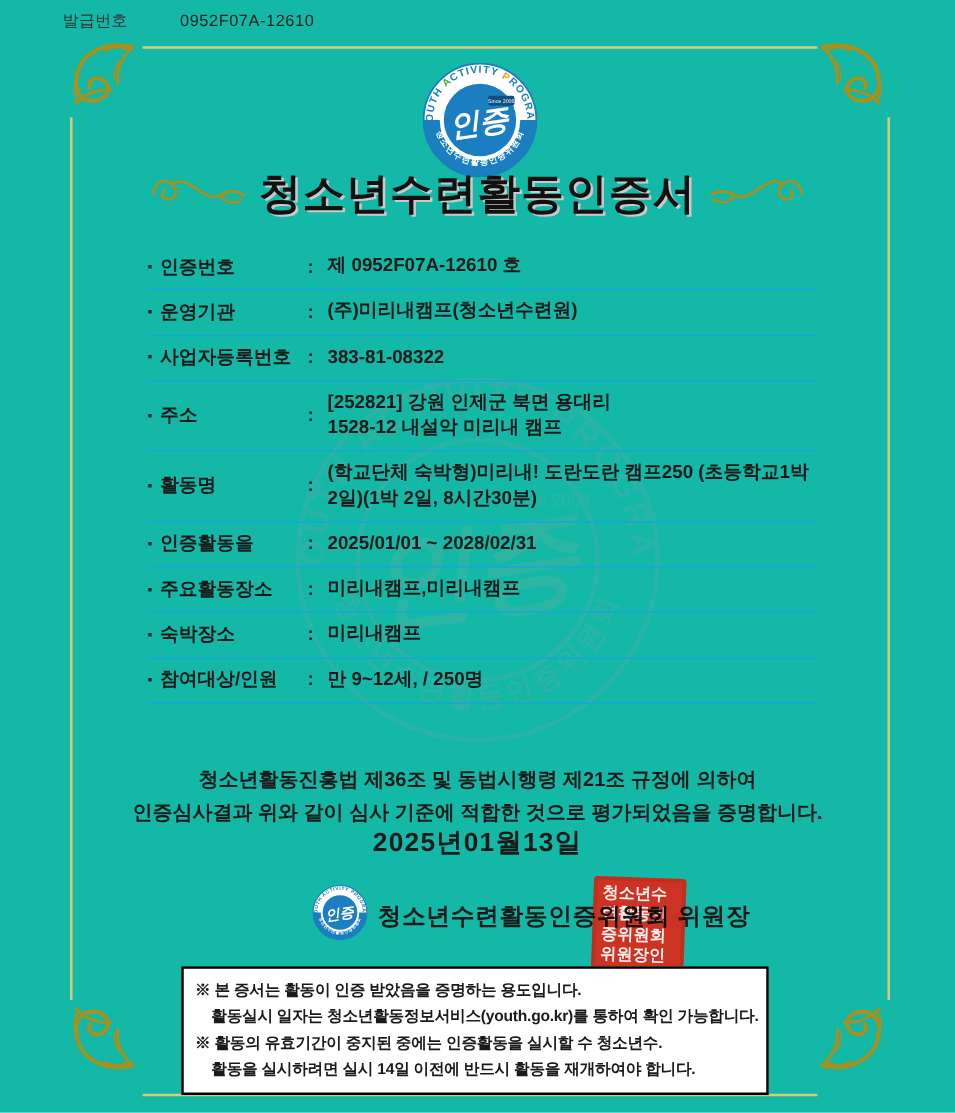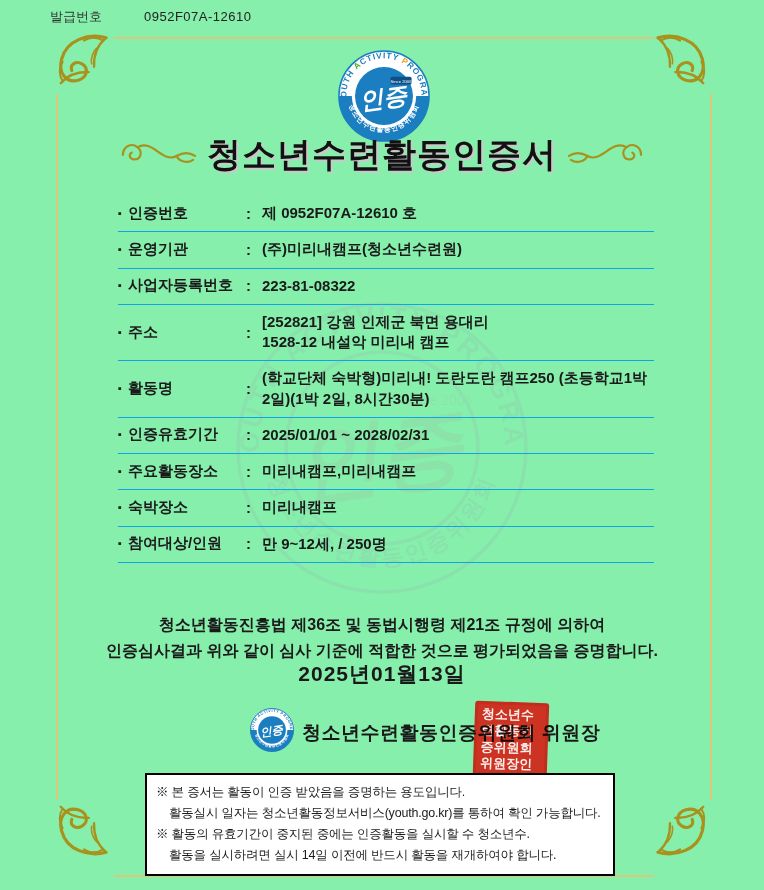--- a/index.html
+++ b/index.html
@@ -1,17 +1,17 @@
 <!DOCTYPE html>
 <html><head>
 <meta charset="utf-8">
 <style>
   * { margin:0; padding:0; box-sizing:border-box; }
   body { background:#ffffff; font-family:"Liberation Sans", sans-serif; }
-  .page { position:relative; width:764px; height:890px; background:#86efac; overflow:hidden; color:#1a1a1a; }
+  .page { position:relative; width:764px; height:890px; background:#14b8a6; overflow:hidden; color:#1a1a1a; }
 
   
   .issue-row { position:absolute; top:8px; left:50px; font-size:13px; color:#222; }
   .issue-label { margin-right:42px; color:#333; }
   .issue-value { letter-spacing:.5px; }
 
   
   .frame-line { position:absolute; background:#d9c97c; }
   .fl-top    { left:114px; top:37px;  width:540px; height:2px; }
   .fl-bottom { left:114px; top:875px; width:540px; height:2px; }
@@ -51,21 +51,21 @@
 
   
   .committee { position:absolute; left:0; top:700px; width:100%; height:80px; z-index:1; }
   .logo-small { position:absolute; left:250px; top:8px; width:44px; height:44px; }
   .committee-text { position:absolute; left:302px; top:20px; font-weight:bold; font-size:19px; letter-spacing:.5px; z-index:2; }
   .seal { position:absolute; left:474px; top:2px; width:74px; height:74px; background:#cd3322; border:3px solid #c22d1e; border-radius:3px; transform:rotate(2deg); padding:3px 4px; display:flex; flex-direction:column; justify-content:space-between; mix-blend-mode:multiply; z-index:3; }
   .seal-row { display:flex; justify-content:space-between; color:#fff; font-weight:bold; font-size:13px; line-height:1; opacity:.92; }
 
   
   .notes-box { position:absolute; left:145px; top:773px; width:470px; border:2px solid #000; background:#fff; padding:7px 9px 8px 9px; z-index:2; }
-  .note-line { font-weight:normal; font-size:12.5px; line-height:1.68; letter-spacing:-.2px; white-space:nowrap; }
+  .note-line { font-weight:bold; font-size:12.5px; line-height:1.68; letter-spacing:-.2px; white-space:nowrap; }
   .note-line.indent { padding-left:13px; }
 
   svg text { font-family:"Liberation Sans", sans-serif; }
 </style>
 </head>
 <body>
 
 <div class="page">
 
   <div class="issue-row">
@@ -183,34 +183,34 @@
       <div class="f-value">제 0952F07A-12610 호</div>
     </div>
     <div class="field-row">
       <div class="f-label"><span class="f-bullet">▪</span><span>운영기관</span></div>
       <div class="f-colon">:</div>
       <div class="f-value">(주)미리내캠프(청소년수련원)</div>
     </div>
     <div class="field-row">
       <div class="f-label"><span class="f-bullet">▪</span><span>사업자등록번호</span></div>
       <div class="f-colon">:</div>
-      <div class="f-value">223-81-08322</div>
+      <div class="f-value">383-81-08322</div>
     </div>
     <div class="field-row">
       <div class="f-label"><span class="f-bullet">▪</span><span>주소</span></div>
       <div class="f-colon">:</div>
       <div class="f-value"><span>[252821] 강원 인제군 북면 용대리</span><br><span>1528-12 내설악 미리내 캠프</span></div>
     </div>
     <div class="field-row">
       <div class="f-label"><span class="f-bullet">▪</span><span>활동명</span></div>
       <div class="f-colon">:</div>
       <div class="f-value">(학교단체 숙박형)미리내! 도란도란 캠프250 (초등학교1박2일)(1박 2일, 8시간30분)</div>
     </div>
     <div class="field-row">
-      <div class="f-label"><span class="f-bullet">▪</span><span>인증유효기간</span></div>
+      <div class="f-label"><span class="f-bullet">▪</span><span>인증활동을</span></div>
       <div class="f-colon">:</div>
       <div class="f-value">2025/01/01 ~ 2028/02/31</div>
     </div>
     <div class="field-row">
       <div class="f-label"><span class="f-bullet">▪</span><span>주요활동장소</span></div>
       <div class="f-colon">:</div>
       <div class="f-value">미리내캠프,미리내캠프</div>
     </div>
     <div class="field-row">
       <div class="f-label"><span class="f-bullet">▪</span><span>숙박장소</span></div>

